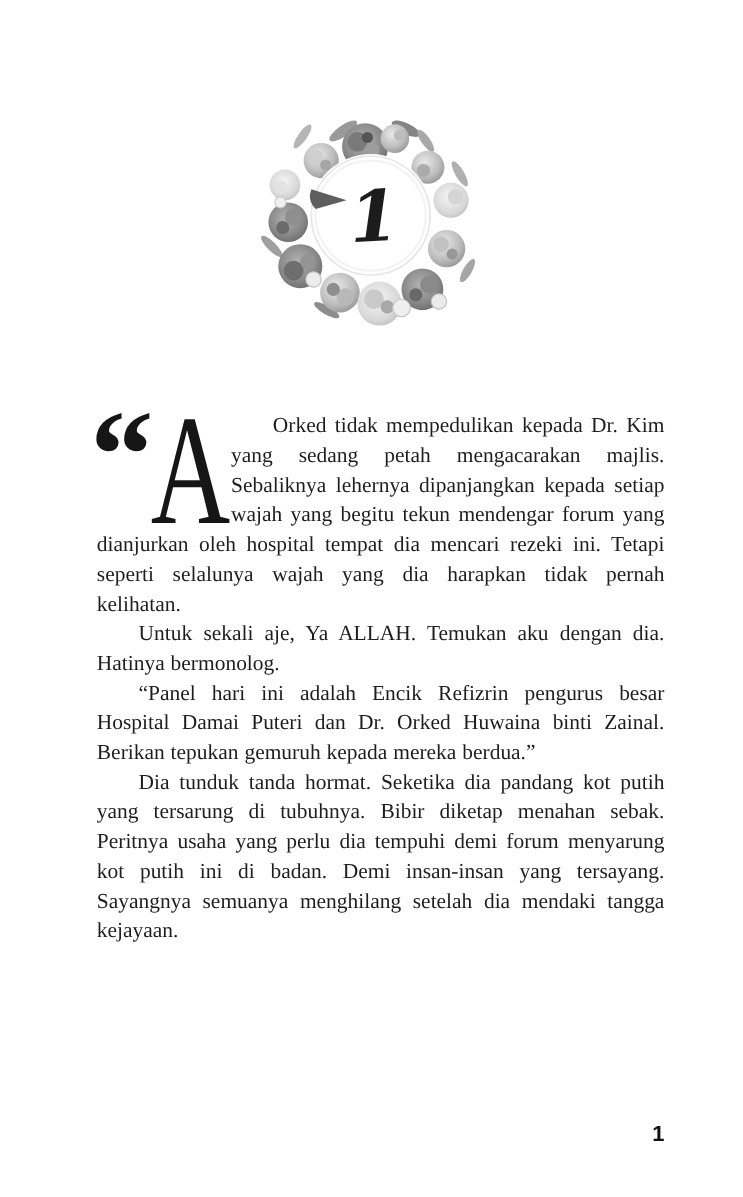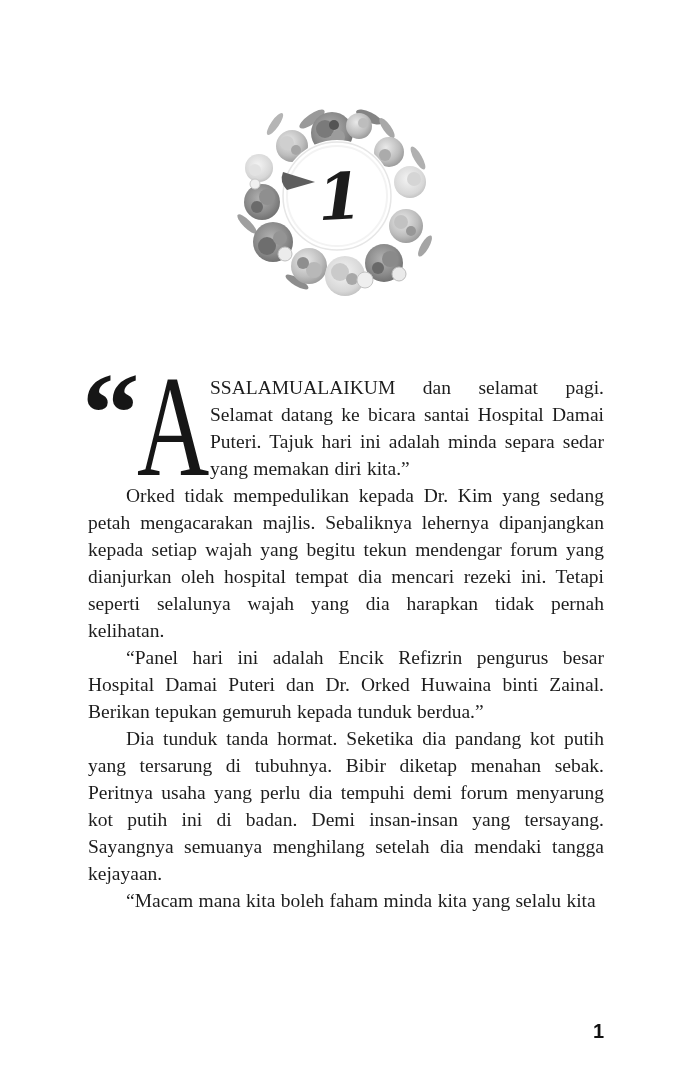--- a/index.html
+++ b/index.html
@@ -185,23 +185,22 @@
     </g>
 
     <text class="chapter-num-text" x="104" y="113" font-size="64" text-anchor="middle" transform="rotate(-3 104 113)">1</text>
   </svg>
 
   <div class="text-block">
     <p class="opening">
       <span class="dc-spacer"></span>
       <span class="bigquote">“</span>
       <span class="dropcap">A</span>
-      <span>SSALAMUALAIKUM dan selamat pagi. Selamat datang ke bicara santai Hospital Damai Puteri. Tajuk hari ini adalah minda separa sedar yang memakan diri kita.”</span>
     </p>
     <p>Orked tidak mempedulikan kepada Dr. Kim yang sedang petah mengacarakan majlis. Sebaliknya lehernya dipanjangkan kepada setiap wajah yang begitu tekun mendengar forum yang dianjurkan oleh hospital tempat dia mencari rezeki ini. Tetapi seperti selalunya wajah yang dia harapkan tidak pernah kelihatan.</p>
-    <p>“Panel hari ini adalah Encik Refizrin pengurus besar Hospital Damai Puteri dan Dr. Orked Huwaina binti Zainal. Berikan tepukan gemuruh kepada tunduk berdua.”</p>
+    <p>Untuk sekali aje, Ya ALLAH. Temukan aku dengan dia. Hatinya bermonolog.</p>
+    <p>“Panel hari ini adalah Encik Refizrin pengurus besar Hospital Damai Puteri dan Dr. Orked Huwaina binti Zainal. Berikan tepukan gemuruh kepada mereka berdua.”</p>
     <p>Dia tunduk tanda hormat. Seketika dia pandang kot putih yang tersarung di tubuhnya. Bibir diketap menahan sebak. Peritnya usaha yang perlu dia tempuhi demi forum menyarung kot putih ini di badan. Demi insan-insan yang tersayang. Sayangnya semuanya menghilang setelah dia mendaki tangga kejayaan.</p>
-    <p>“Macam mana kita boleh faham minda kita yang selalu kita</p>
   </div>
 
   <div class="page-number">1</div>
 
 </div>
 
 </body></html>

